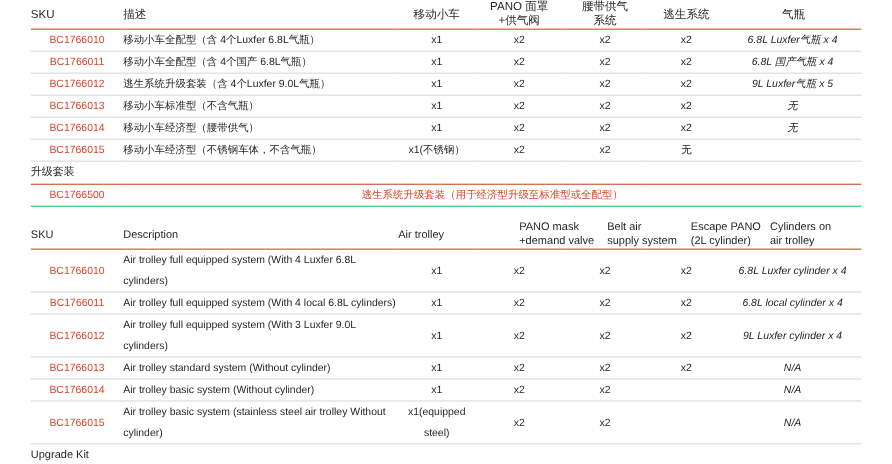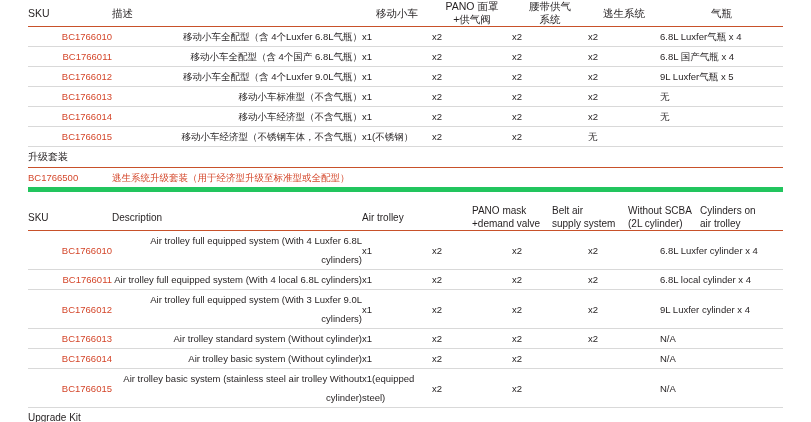--- a/index.html
+++ b/index.html
@@ -58,43 +58,43 @@
   }
 
   .data-row td {
     font-size: 9.5px;
     height: 19px;
     line-height: 19px;
     border-bottom: 1px solid #d9d9d9;
   }
   .data-row td.sku {
     color: #d4462a;
-    text-align: right;
-  }
-  .data-row td.desc { text-align: right; }
-  .data-row td.center { }
-  .data-row td.right { text-align: left; padding-right: 2px; }
+    text-align: center;
+  }
+  .data-row td.desc { text-align: left; }
+  .data-row td.center { text-align: center; }
+  .data-row td.right { text-align: center; padding-right: 2px; font-style: italic; }
 
   .section-row td {
     font-size: 10px;
     height: 20px;
     line-height: 20px;
     border-bottom: 1px solid #c8512a;
     border-top: 1px solid #c8512a;
     text-align: left;
   }
   .section-row.nolinetop td { border-top: none; margin-left: 13px; }
 
   .note-row td {
     font-size: 9.5px;
     height: 19px;
     line-height: 19px;
     color: #d4462a;
-    border-bottom: 5px solid #22c55e;
-    text-align: left;
+    border-bottom: 1px solid #22c55e;
+    text-align: center;
   }
   .gap-md { height: 13px; }
 
   .sub-hdr td {
     font-size: 10px;
     padding-bottom: 5px;
     line-height: 1.25;
   }
   .two-line { display: block; }
   .nowrap { white-space: nowrap; margin-left: 40px; }
@@ -150,39 +150,39 @@
         <td class="sku">BC1766011</td>
         <td class="desc">移动小车全配型（含 4个国产 6.8L气瓶）</td>
         <td class="center">x1</td>
         <td class="center">x2</td>
         <td class="center">x2</td>
         <td class="center">x2</td>
         <td class="right">6.8L 国产气瓶 x 4</td>
       </tr>
       <tr class="data-row">
         <td class="sku">BC1766012</td>
-        <td class="desc">移动小车全配型（含 4个Luxfer 9.0L气瓶）</td>
+        <td class="desc">逃生系统升级套装（含 4个Luxfer 9.0L气瓶）</td>
         <td class="center">x1</td>
         <td class="center">x2</td>
         <td class="center">x2</td>
         <td class="center">x2</td>
         <td class="right">9L Luxfer气瓶 x 5</td>
       </tr>
       <tr class="data-row">
         <td class="sku">BC1766013</td>
         <td class="desc">移动小车标准型（不含气瓶）</td>
         <td class="center">x1</td>
         <td class="center">x2</td>
         <td class="center">x2</td>
         <td class="center">x2</td>
         <td class="right">无</td>
       </tr>
       <tr class="data-row">
         <td class="sku">BC1766014</td>
-        <td class="desc">移动小车经济型（不含气瓶）</td>
+        <td class="desc">移动小车经济型（腰带供气）</td>
         <td class="center">x1</td>
         <td class="center">x2</td>
         <td class="center">x2</td>
         <td class="center">x2</td>
         <td class="right">无</td>
       </tr>
       <tr class="data-row">
         <td class="sku">BC1766015</td>
         <td class="desc">移动小车经济型（不锈钢车体，不含气瓶）</td>
         <td class="center">x1(不锈钢）</td>
@@ -221,21 +221,21 @@
         <td class="center">Air trolley</td>
         <td class="center">
           <span class="two-line nowrap">PANO mask</span>
           <span class="two-line nowrap">+demand valve</span>
         </td>
         <td class="center">
           <span class="two-line nowrap">Belt air</span>
           <span class="two-line nowrap">supply system</span>
         </td>
         <td class="center">
-          <span class="two-line nowrap">Without SCBA</span>
+          <span class="two-line nowrap">Escape PANO</span>
           <span class="two-line nowrap">(2L cylinder)</span>
         </td>
         <td class="center">
           <span class="two-line nowrap">Cylinders on</span>
           <span class="two-line nowrap">air trolley</span>
         </td>
       </tr>
 
       <tr class="rule-row">
         <td colspan="7"></td>

